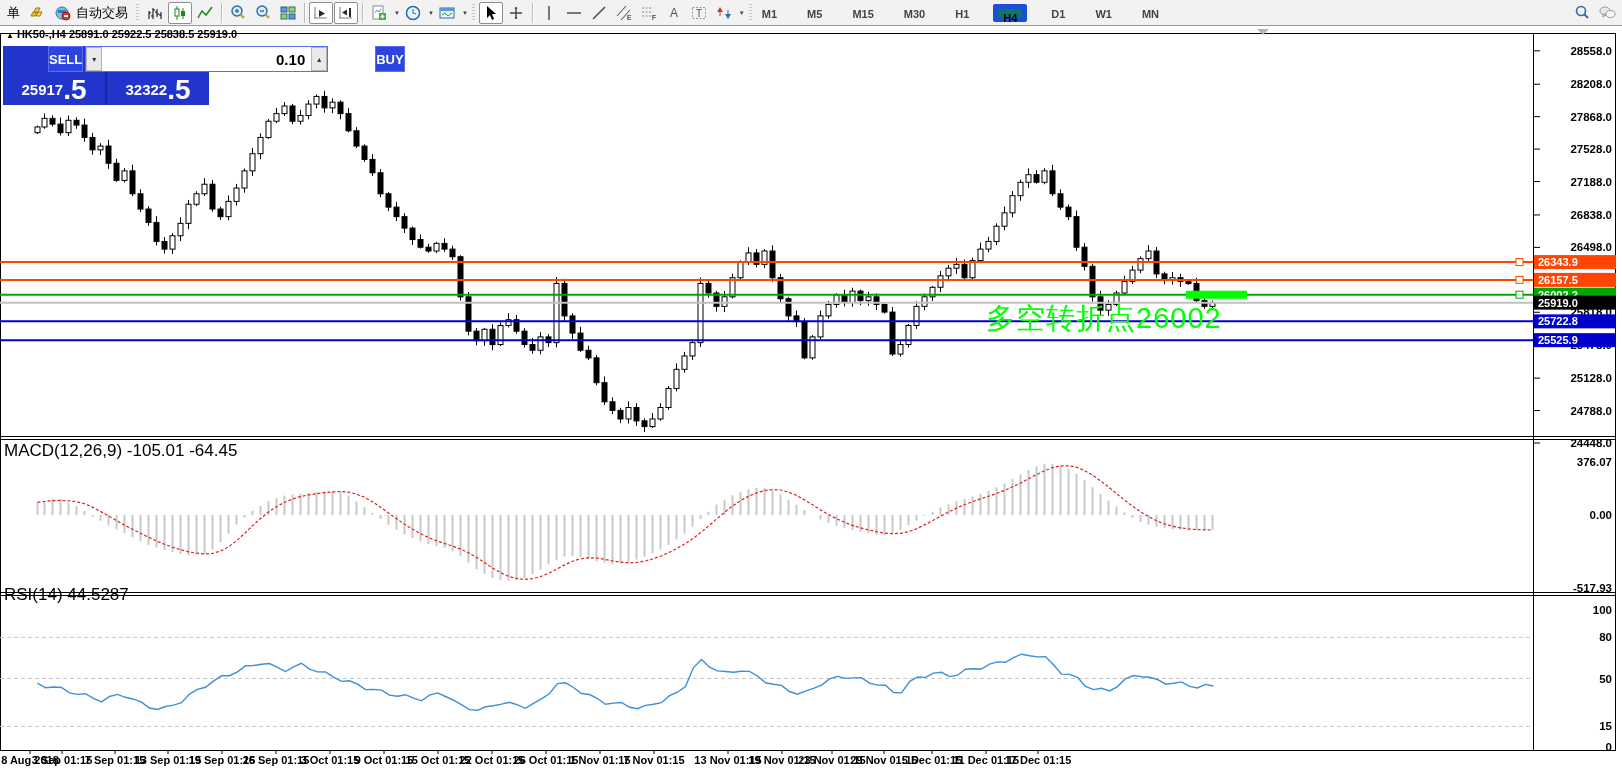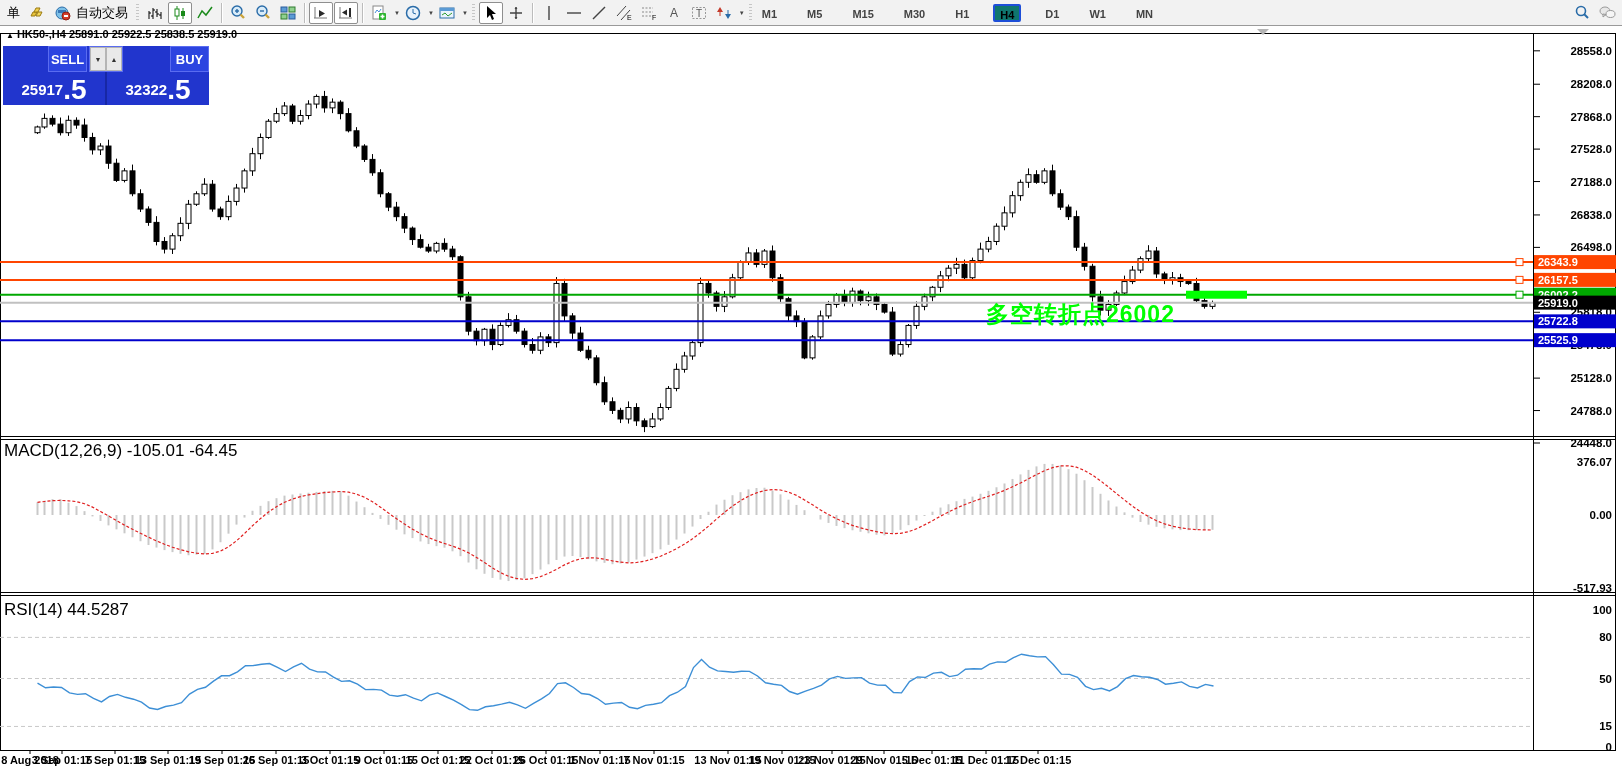--- a/index.html
+++ b/index.html
@@ -12,28 +12,28 @@
   .tb-btn{width:24px;height:22px;display:flex;align-items:center;justify-content:center;flex:0 0 auto;box-sizing:border-box;}
   .tb-btn.pressed{background:#fff;border:1px solid #8f8f8f;border-radius:2px;}
   .tb-text{font-size:13px;color:#000;display:flex;align-items:center;gap:4px;padding:0 4px;height:22px;flex:0 0 auto;}
   .tb-sep{width:1px;height:20px;background:#bcbcbc;box-shadow:1px 0 0 #fff;margin:0 3px;flex:0 0 auto;}
   .tb-grip{width:3px;height:18px;margin:0 3px;flex:0 0 auto;
            background:repeating-linear-gradient(to bottom,#c6c6c6 0 1px,#f2f2f2 1px 3px);}
   .dd{font-size:6px;color:#444;margin-left:2px;}
   .tf-wrap{display:flex;align-items:center;gap:18px;flex:0 0 auto;}
   .tf-btn{font-size:11px;font-weight:bold;color:#444;padding:0 5px;height:18px;line-height:18px;
           border:1px solid transparent;box-sizing:border-box;}
-  .tf-btn.active{background:#0f766e;border:2px solid #1d4ed8;border-radius:2px;color:#000;}
+  .tf-btn.active{background:#0f766e;border:5px solid #1d4ed8;border-radius:2px;color:#000;}
   .tb-spacer{flex:1 1 auto;}
   
   #chart-svg{position:absolute;top:0;left:0;z-index:1;}
   .chart-title{position:absolute;left:6px;top:28px;font-size:11px;font-weight:bold;color:#000;z-index:3;text-align:center;}
   .chart-title .mk{font-size:8px;margin-right:3px;}
   .pane-label{position:absolute;left:4px;font-size:17px;color:#000;z-index:3;}
-  .annotation{position:absolute;font-weight:bold;font-size:23px;z-index:3;letter-spacing:1px;}
+  .annotation{position:absolute;font-weight:normal;font-size:29px;z-index:3;letter-spacing:1px;}
   
   .trade-panel{position:absolute;left:3px;top:46px;width:206px;height:59px;background:#2135cd;
                z-index:4;display:flex;flex-direction:column;}
   .tp-row1{display:flex;height:26px;align-items:stretch;}
   .tp-btn{width:51px;background:#2c44e0;border:1px solid #5a6cf0;color:#fff;font-size:13px;
           font-weight:bold;display:flex;align-items:center;justify-content:center;box-sizing:border-box;margin-left:45px;}
   .tp-vol{flex:1;display:flex;margin:0 2px;border:1px solid #5a6cf0;box-sizing:border-box;background:#fff;}
   .tp-spin{width:16px;background:#e9e9e9;color:#333;font-size:7px;display:flex;align-items:center;
            justify-content:center;border:1px solid #b5b5b5;box-sizing:border-box;}
   .tp-vol-input{flex:1;border:none;outline:none;font-size:15px;font-weight:bold;text-align:right;
@@ -818,32 +818,33 @@
 
 <div class="chart-title">
   <span class="mk">▲</span><span>HK50-,H4  25891.0 25922.5 25838.5 25919.0</span>
 </div>
 
 <div class="trade-panel">
   <div class="tp-row1">
     <div class="tp-btn">SELL</div>
     <div class="tp-vol">
       <div class="tp-spin">▼</div>
+      <input class="tp-vol-input" readonly="" value="0.10" style="">
       <div class="tp-spin">▲</div>
     </div>
     <div class="tp-btn">BUY</div>
   </div>
   <div class="tp-row2">
     <div class="tp-price">
       <span class="tp-int">25917</span>
         <span class="tp-big">.5</span>
     </div>
     <div class="tp-div"></div>
     <div class="tp-price">
       <span class="tp-int">32322</span>
         <span class="tp-big">.5</span>
     </div>
   </div>
 </div>
 
 <div class="pane-label" style="top:441px">MACD(12,26,9) -105.01 -64.45</div>
-<div class="pane-label" style="top:600px">RSI(14) 44.5287</div>
+<div class="pane-label" style="top:585px">RSI(14) 44.5287</div>
 <div class="annotation" id="annotation" style="color: rgb(0, 255, 0); left: 986px; top: 299px;">多空转折点26002</div>
 
 </body></html>

